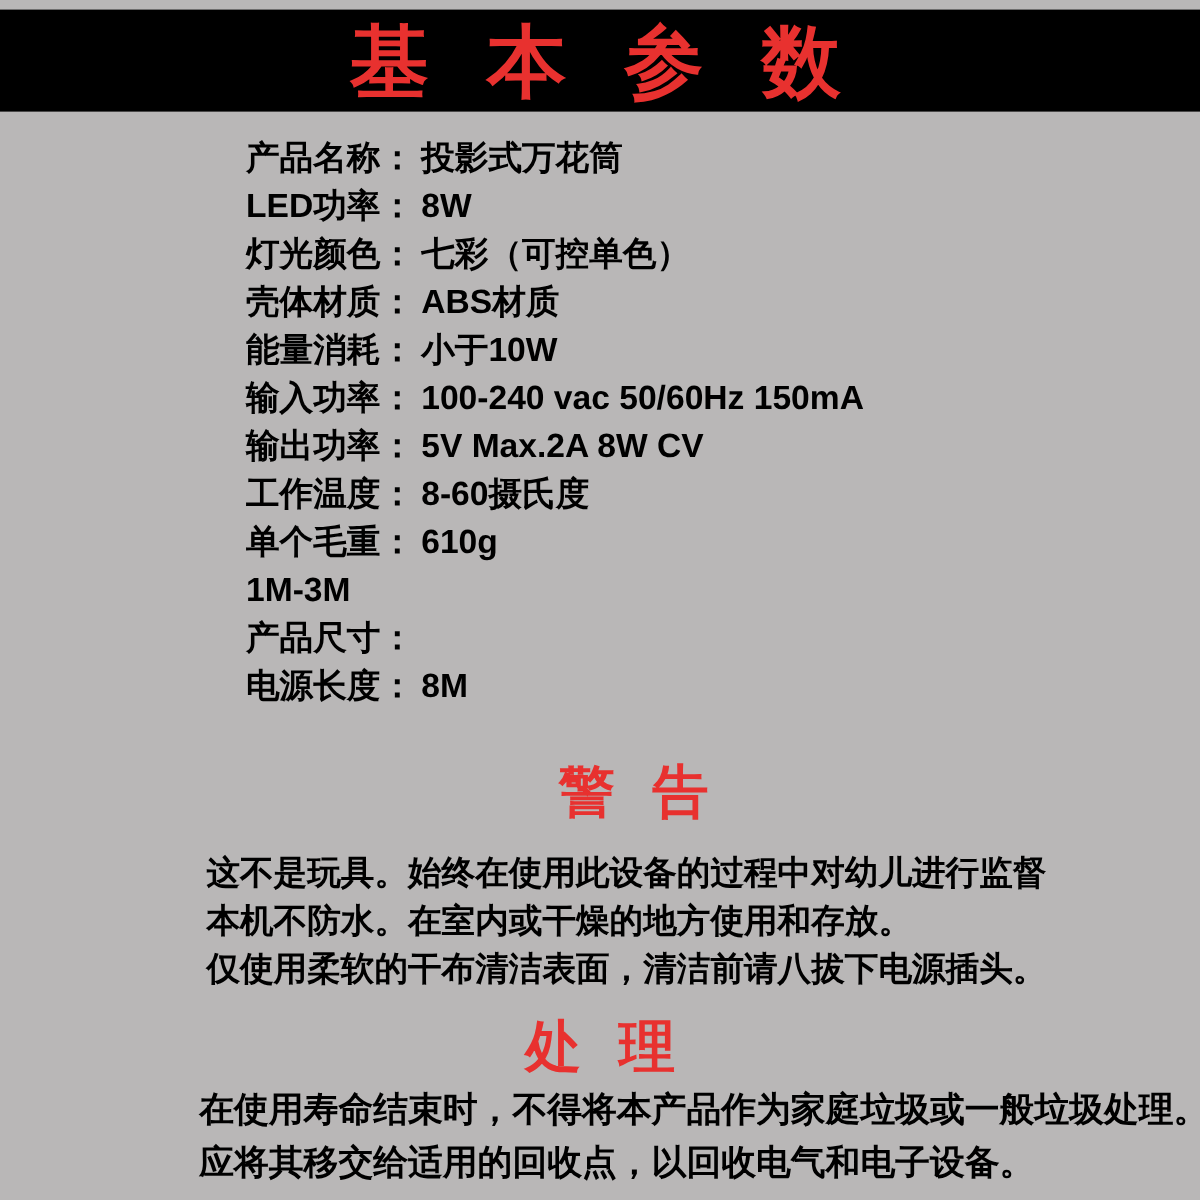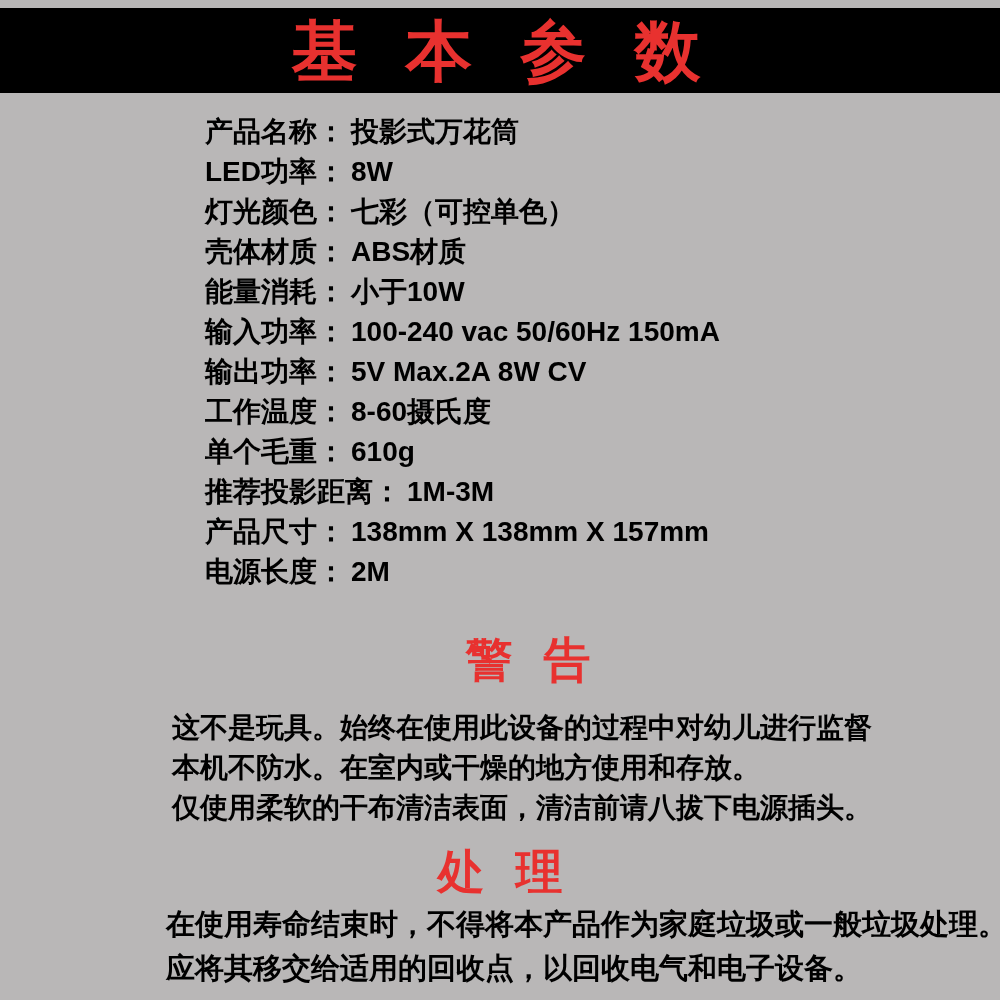--- a/index.html
+++ b/index.html
@@ -123,30 +123,28 @@
     </div>
     <div class="spec-row">
       <span class="spec-label">工作温度：</span>
       <span class="spec-value">8-60摄氏度</span>
     </div>
     <div class="spec-row">
       <span class="spec-label">单个毛重：</span>
       <span class="spec-value">610g</span>
     </div>
     <div class="spec-row">
-      <span class="spec-label">推荐投影距离：</span>
       <span class="spec-value">1M-3M</span>
     </div>
     <div class="spec-row">
       <span class="spec-label">产品尺寸：</span>
-      <span class="spec-value">138mm X 138mm X 157mm</span>
     </div>
     <div class="spec-row">
       <span class="spec-label">电源长度：</span>
-      <span class="spec-value">2M</span>
+      <span class="spec-value">8M</span>
     </div>
   </div>
 
   <div class="section-title warning-title">警  告</div>
 
   <div class="warning-lines">
     <div class="body-line">这不是玩具。始终在使用此设备的过程中对幼儿进行监督</div>
     <div class="body-line">本机不防水。在室内或干燥的地方使用和存放。</div>
     <div class="body-line">仅使用柔软的干布清洁表面，清洁前请八拔下电源插头。</div>
   </div>

